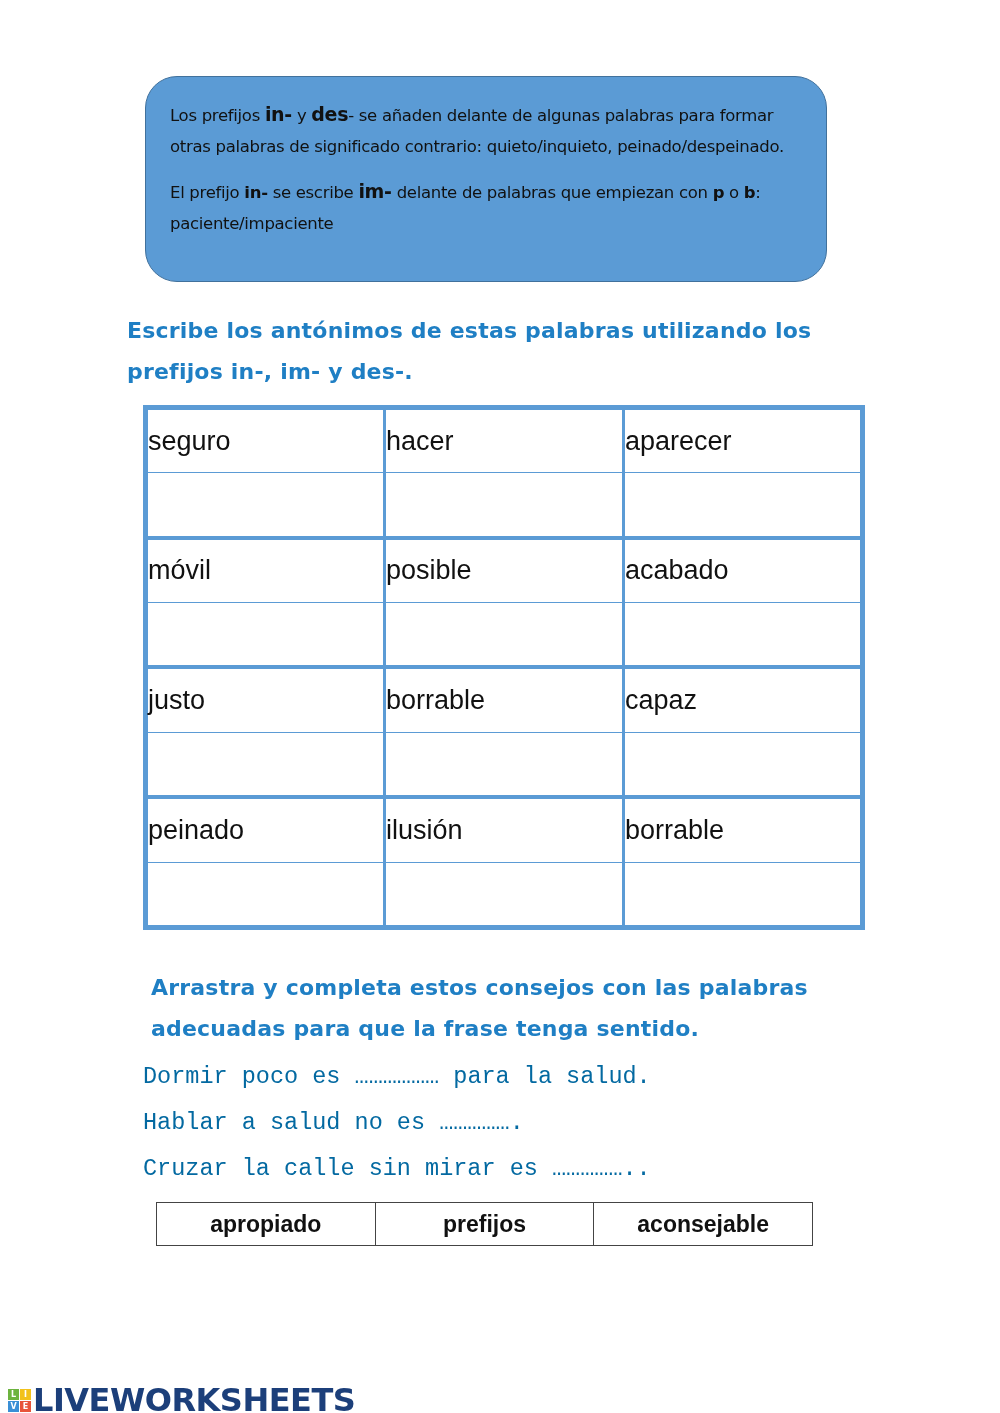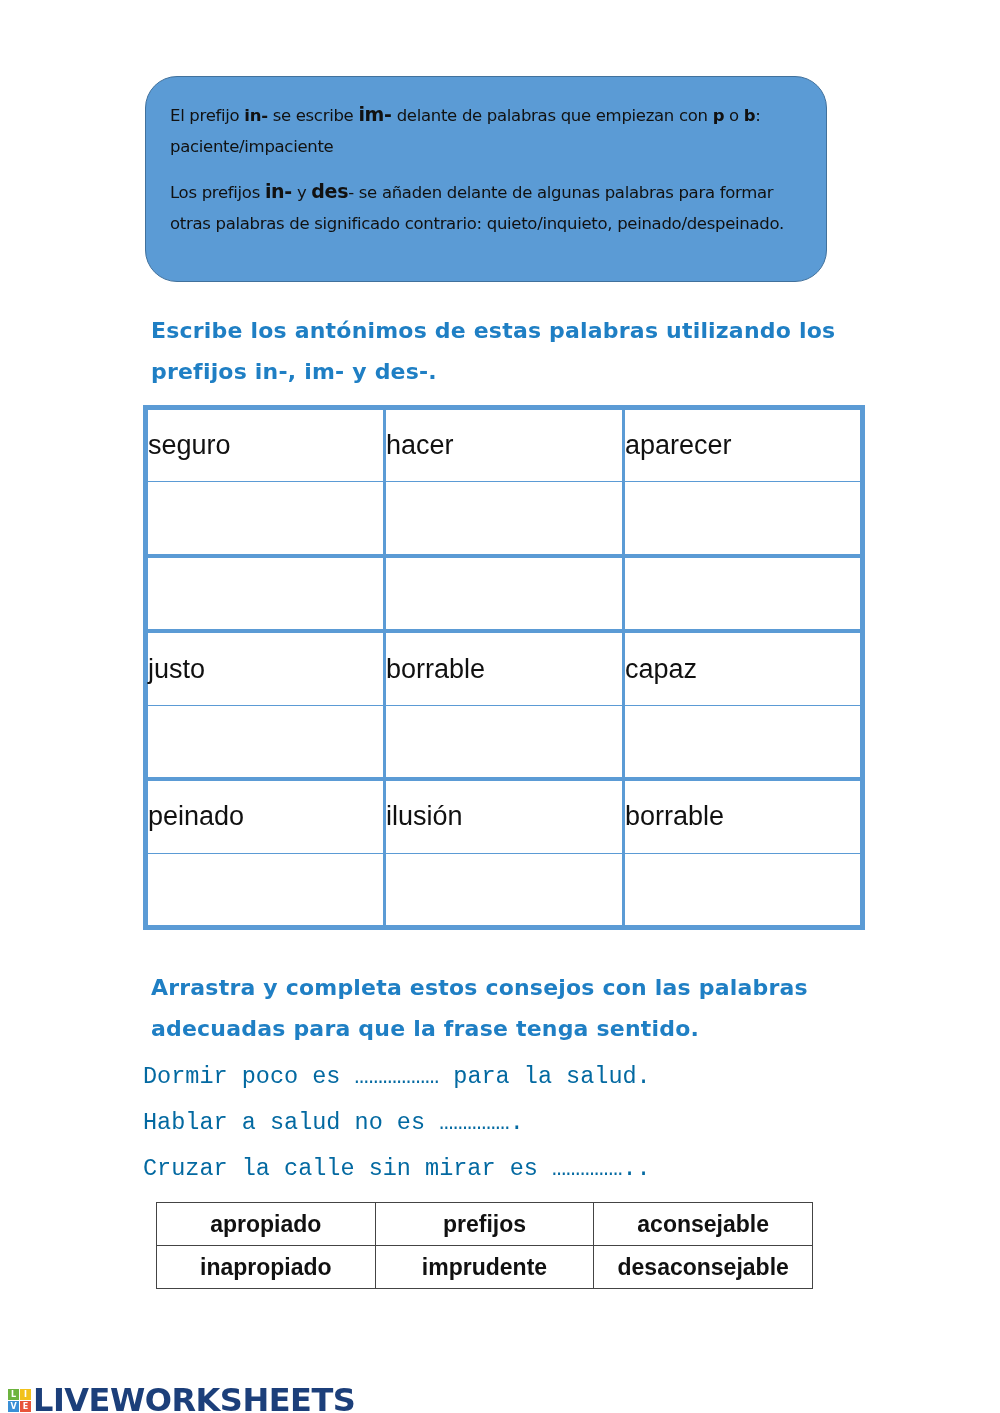--- a/index.html
+++ b/index.html
@@ -11,26 +11,26 @@
       box-sizing: border-box; padding: 22px 24px 0 24px;
       font-family: "DejaVu Sans", sans-serif; font-size: 16.5px; color: #111;
       letter-spacing: -0.3px;
     }
     .info-box p { margin: 0; line-height: 31px; }
     .info-box p + p { margin-top: 14px; }
     .info-box b { font-weight: bold; }
     .info-box b.big { font-size: 19px; }
 
     .heading {
-      position: absolute; left: 151px; color: #1f7fc4;
+      position: absolute; left: 127px; color: #1f7fc4;
       font-family: "DejaVu Sans", sans-serif; font-weight: bold;
       font-size: 22px; line-height: 41px; letter-spacing: 0.2px;
     }
     .heading.h1 { top: 310px; width: 720px; }
-    .heading.h2 { top: 967px; width: 700px; }
+    .heading.h2 { top: 967px; width: 700px; margin-left: 24px; }
 
     .word-table {
       position: absolute; left: 143px; top: 405px; width: 722px; height: 525px;
       border: 5px solid #5b9bd5; box-sizing: border-box;
       border-collapse: collapse;
     }
     .word-table td {
       width: 33.33%; text-align: left; vertical-align: middle;
       font-family: "Liberation Sans", sans-serif; font-size: 27px; color: #111;
       border-left: 3px solid #5b9bd5; border-right: 3px solid #5b9bd5;
@@ -62,40 +62,45 @@
     .logo { position: absolute; left: 8px; top: 1381px; display: flex; align-items: center; }
     .logo-squares { display: grid; grid-template-columns: 11px 11px; grid-template-rows: 11px 11px; gap: 1px; margin-right: 2px; }
     .logo-squares span { display: block; font-size: 8px; line-height: 11px; text-align: center; color: #fff; font-weight: bold; font-family: "DejaVu Sans", sans-serif; }
     .logo-text { font-family: "DejaVu Sans", sans-serif; font-weight: bold; font-size: 32px; color: #1c3f7a; letter-spacing: -0.5px; }
   </style>
 </head>
 <body>
 
 <div class="info-box">
   <p>
-    <span>El prefijo </span><b>in-</b><span> se escribe </span><b class="big">im-</b><span>  delante de palabras que empiezan con </span><b>p</b><span> o </span><b>b</b><span>: paciente/impaciente</span>
+    <span>Los prefijos </span><b class="big">in-</b><span> y </span><b class="big">des</b><span>- se añaden delante de algunas palabras para formar otras palabras de significado contrario: quieto/inquieto, peinado/despeinado.</span>
   </p>
   <p>
-    <span>Los prefijos </span><b class="big">in-</b><span> y </span><b class="big">des</b><span>- se añaden delante de algunas palabras para formar otras palabras de significado contrario: quieto/inquieto, peinado/despeinado.</span>
+    <span>El prefijo </span><b>in-</b><span> se escribe </span><b class="big">im-</b><span>  delante de palabras que empiezan con </span><b>p</b><span> o </span><b>b</b><span>: paciente/impaciente</span>
   </p>
 </div>
 
 <div class="heading h1">Escribe los antónimos de estas palabras utilizando los prefijos in-, im- y des-.</div>
 
 <table class="word-table">
   <tbody>
       <tr class="word-row">
     <td>seguro</td>
     <td>hacer</td>
     <td>aparecer</td>
   </tr>
   <tr class="answer-row">
     <td class="answer-cell"></td>
     <td class="answer-cell"></td>
     <td class="answer-cell"></td>
+  </tr>
+  <tr class="word-row">
+    <td>móvil</td>
+    <td>posible</td>
+    <td>acabado</td>
   </tr>
   <tr class="answer-row">
     <td class="answer-cell"></td>
     <td class="answer-cell"></td>
     <td class="answer-cell"></td>
   </tr>
   <tr class="word-row">
     <td>justo</td>
     <td>borrable</td>
     <td>capaz</td>
@@ -130,25 +135,20 @@
   <span>Cruzar la calle sin mirar es </span><span class="blank">……………..</span><span></span>
 </div>
 
 <table class="bank-table">
   <tbody>
       <tr>
     <td>apropiado</td>
     <td>prefijos</td>
     <td>aconsejable</td>
   </tr>
-  <tr>
-    <td>inapropiado</td>
-    <td>imprudente</td>
-    <td>desaconsejable</td>
-  </tr>
 </tbody>
   </table>
 
 <div class="logo">
   <div class="logo-squares">
     <span style="background:#6cb33f">L</span>
     <span style="background:#f2c21b">I</span>
     <span style="background:#3a8fd6">V</span>
     <span style="background:#e8543a">E</span>
   </div>

